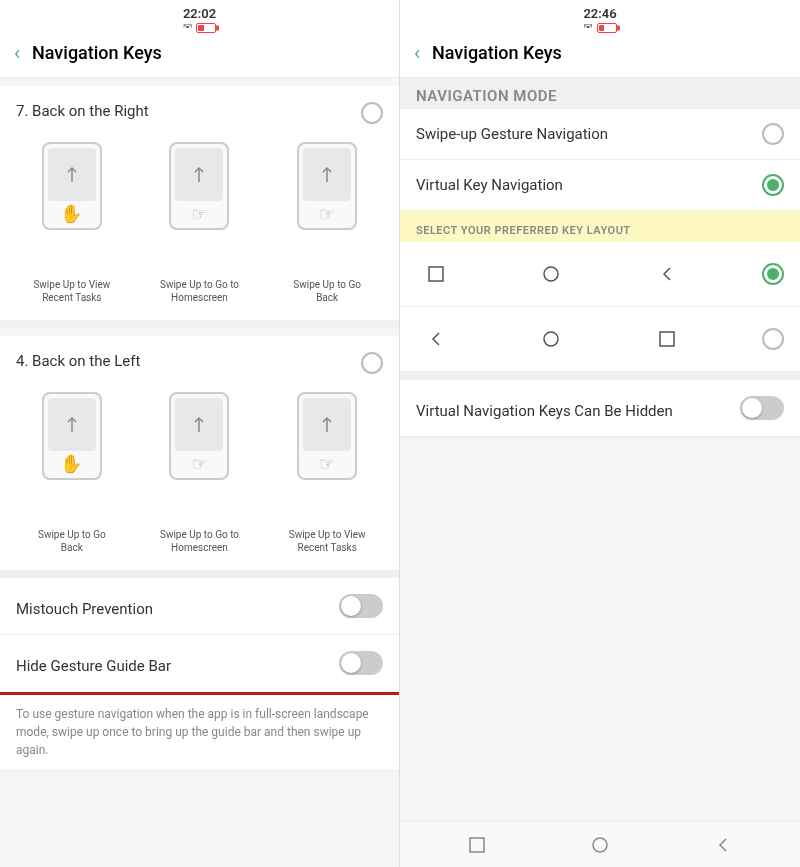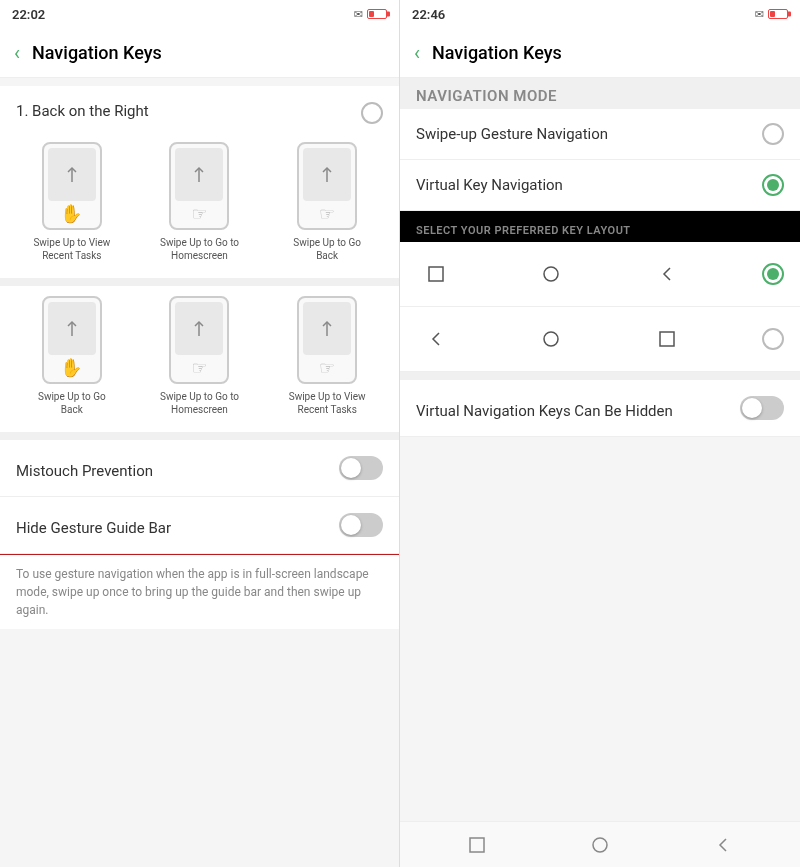--- a/index.html
+++ b/index.html
@@ -41,20 +41,21 @@
     }
 
     
     .status-bar {
       display: flex;
       justify-content: space-between;
       align-items: center;
       padding: 6px 12px;
       background: #fff;
       height: 28px;
+      flex-direction: column;
     }
     .status-bar .time {
       font-size: 13px;
       font-weight: 600;
       color: #333;
     }
     .status-bar .icons {
       display: flex;
       align-items: center;
       gap: 4px;
@@ -177,20 +178,21 @@
       border-radius: 4px;
       display: flex;
       align-items: center;
       justify-content: center;
     }
     .phone-label {
       font-size: 10px;
       color: #555;
       text-align: center;
       line-height: 1.3;
+      margin-top: 42px;
     }
     .phones-container {
       background: #fff;
       padding-bottom: 10px;
     }
 
     
     .section-divider {
       height: 8px;
       background: #f0f0f0;
@@ -229,21 +231,21 @@
       transition: left 0.2s;
     }
 
     
     .hint-text {
       padding: 10px 16px;
       background: #fff;
       font-size: 12px;
       color: #888;
       line-height: 1.5;
-      border-top: 1px solid #b91c1c;
+      border-top: 3px solid #b91c1c;
     }
 
     
     .nav-mode-section {
       background: #f0f0f0;
       padding: 8px 16px 4px 16px;
     }
     .nav-mode-label {
       font-size: 15px;
       color: #888;
@@ -258,21 +260,21 @@
       background: #fff;
       border-bottom: 1px solid #eee;
     }
     .nav-option .opt-label {
       font-size: 15px;
       color: #333;
       flex: 1;
     }
 
     .key-layout-section {
-      background: #000000;
+      background: #fef9c3;
       padding: 8px 16px 4px 16px;
     }
     .key-layout-label {
       font-size: 11px;
       color: #888;
       letter-spacing: 0.5px;
       font-weight: 600;
     }
 
     .key-layout-row {
@@ -354,21 +356,21 @@
     </div>
 
     <div class="nav-header">
       <span class="back-arrow">‹</span>
       <span class="title">Navigation Keys</span>
     </div>
 
     <div class="left-content">
 
       <div class="section-option">
-        <span class="label">1. Back on the Right</span>
+        <span class="label">7. Back on the Right</span>
         <div class="radio-outer"></div>
       </div>
 
       <div class="phones-container">
         <div class="phones-row">
 
           <div class="phone-item">
             <div class="phone-illustration">
               <div class="phone-screen-area">
                 <svg width="16" height="22" viewBox="0 0 16 22" fill="none">
@@ -404,20 +406,24 @@
               </div>
               <span style="font-size:18px;color:#bbb;margin-top:2px;">☞</span>
             </div>
             <div class="phone-label">Swipe Up to Go<br>Back</div>
           </div>
         </div>
       </div>
 
       <div class="section-divider"></div>
 
+      <div class="section-option">
+        <span class="label">4. Back on the Left</span>
+        <div class="radio-outer"></div>
+      </div>
 
       <div class="phones-container">
         <div class="phones-row">
 
           <div class="phone-item">
             <div class="phone-illustration">
               <div class="phone-screen-area">
                 <svg width="16" height="22" viewBox="0 0 16 22" fill="none">
                   <line x1="8" y1="18" x2="8" y2="4" stroke="#888" stroke-width="1.5"></line>
                   <polyline points="4,8 8,4 12,8" fill="none" stroke="#888" stroke-width="1.5"></polyline>

